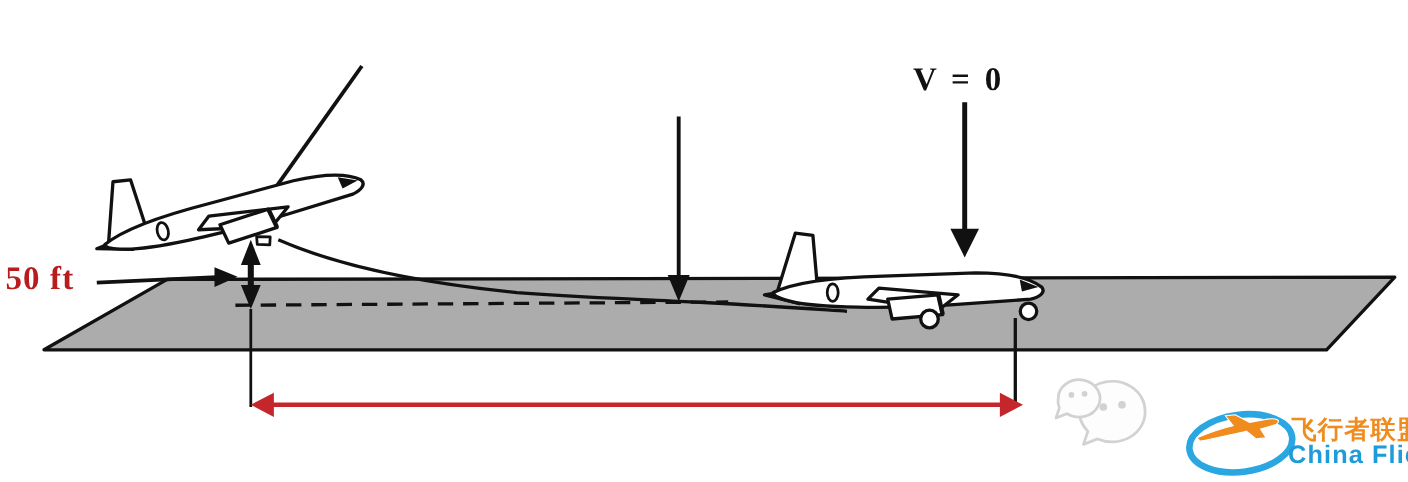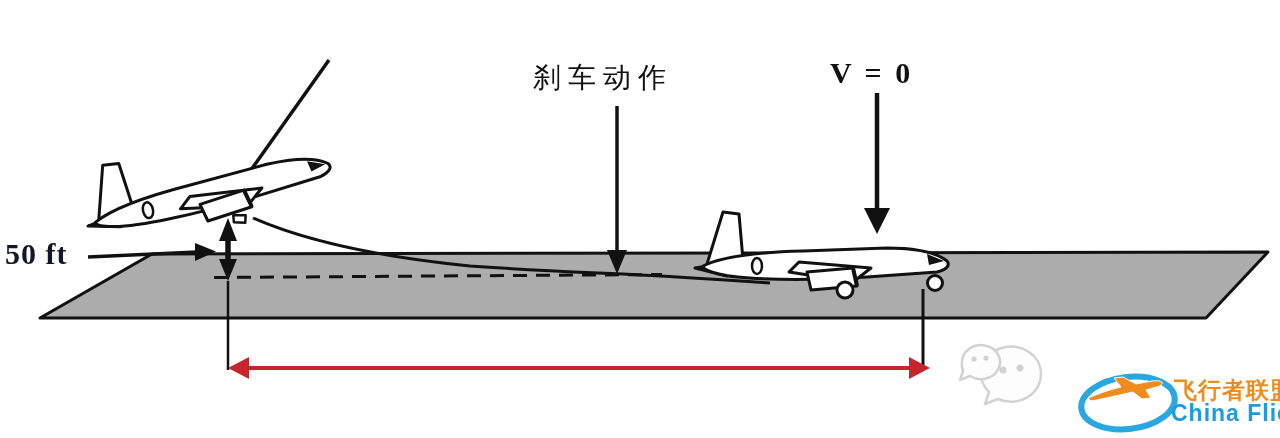--- a/index.html
+++ b/index.html
@@ -5,21 +5,21 @@
   html,body{margin:0;padding:0;background:#fff;}
   .canvas{
     position:relative;width:1280px;height:438px;background:#fff;
     overflow:hidden;font-family:"Liberation Serif",serif;
   }
   .lbl{position:absolute;line-height:1.05;white-space:nowrap;color:#111;}
   .lbl-vref{left:256px;top:16px;font-size:30px;font-weight:bold;letter-spacing:2px;}
   .lbl-vref sub{font-size:21px;vertical-align:-6px;}
   .lbl-brake{left:533px;top:63px;font-size:28px;letter-spacing:7px;}
   .lbl-vzero{left:830px;top:57px;font-size:30px;font-weight:bold;letter-spacing:3px;}
-  .lbl-50ft{left:5px;top:238px;font-size:30px;font-weight:bold;color:#0f172a;letter-spacing:1px;}
+  .lbl-50ft{left:5px;top:238px;font-size:30px;font-weight:bold;color:#b91c1c;letter-spacing:1px;}
   .lbl-dist{left:394px;top:386px;font-size:31px;color:#BE3338;letter-spacing:6px;}
   .lbl-idea{
     left:1034px;top:356px;font-family:"Liberation Sans",sans-serif;
     font-size:33px;color:#dfdfdf;letter-spacing:1px;
     text-shadow:1px 1px 0 #fdfdfd,-1px -1px 0 #c9c9c9;
   }
   .lbl-cf-cn{
     left:1174px;top:378px;font-family:"Liberation Sans",sans-serif;
     font-size:23px;font-weight:bold;color:#F08C1E;letter-spacing:1px;
   }
@@ -110,21 +110,20 @@
 
     <g>
       <ellipse cx="1128" cy="403" rx="47" ry="26" transform="rotate(-7 1128 403)" fill="none" stroke="#2AA7E0" stroke-width="6"></ellipse>
       <path d="M 1088,398 C 1100,393 1112,389 1121,387 L 1114,378 L 1123,377 L 1136,384
                L 1152,381 C 1161,380 1165,382 1160,386 L 1146,390 L 1151,398 L 1142,399
                L 1133,392 C 1119,395 1103,399 1091,401 Z" fill="#F08C1E" stroke="#fff" stroke-width="1"></path>
     </g>
   </svg>
 
 
-  <div class="lbl lbl-brake">刹车动作</div>
 
   <div class="lbl lbl-vzero">V = 0</div>
 
   <div class="lbl lbl-50ft">50 ft</div>
 
 
 
   <div class="lbl lbl-cf-cn">飞行者联盟</div>
 
   <div class="lbl lbl-cf-en">China Flier</div>

